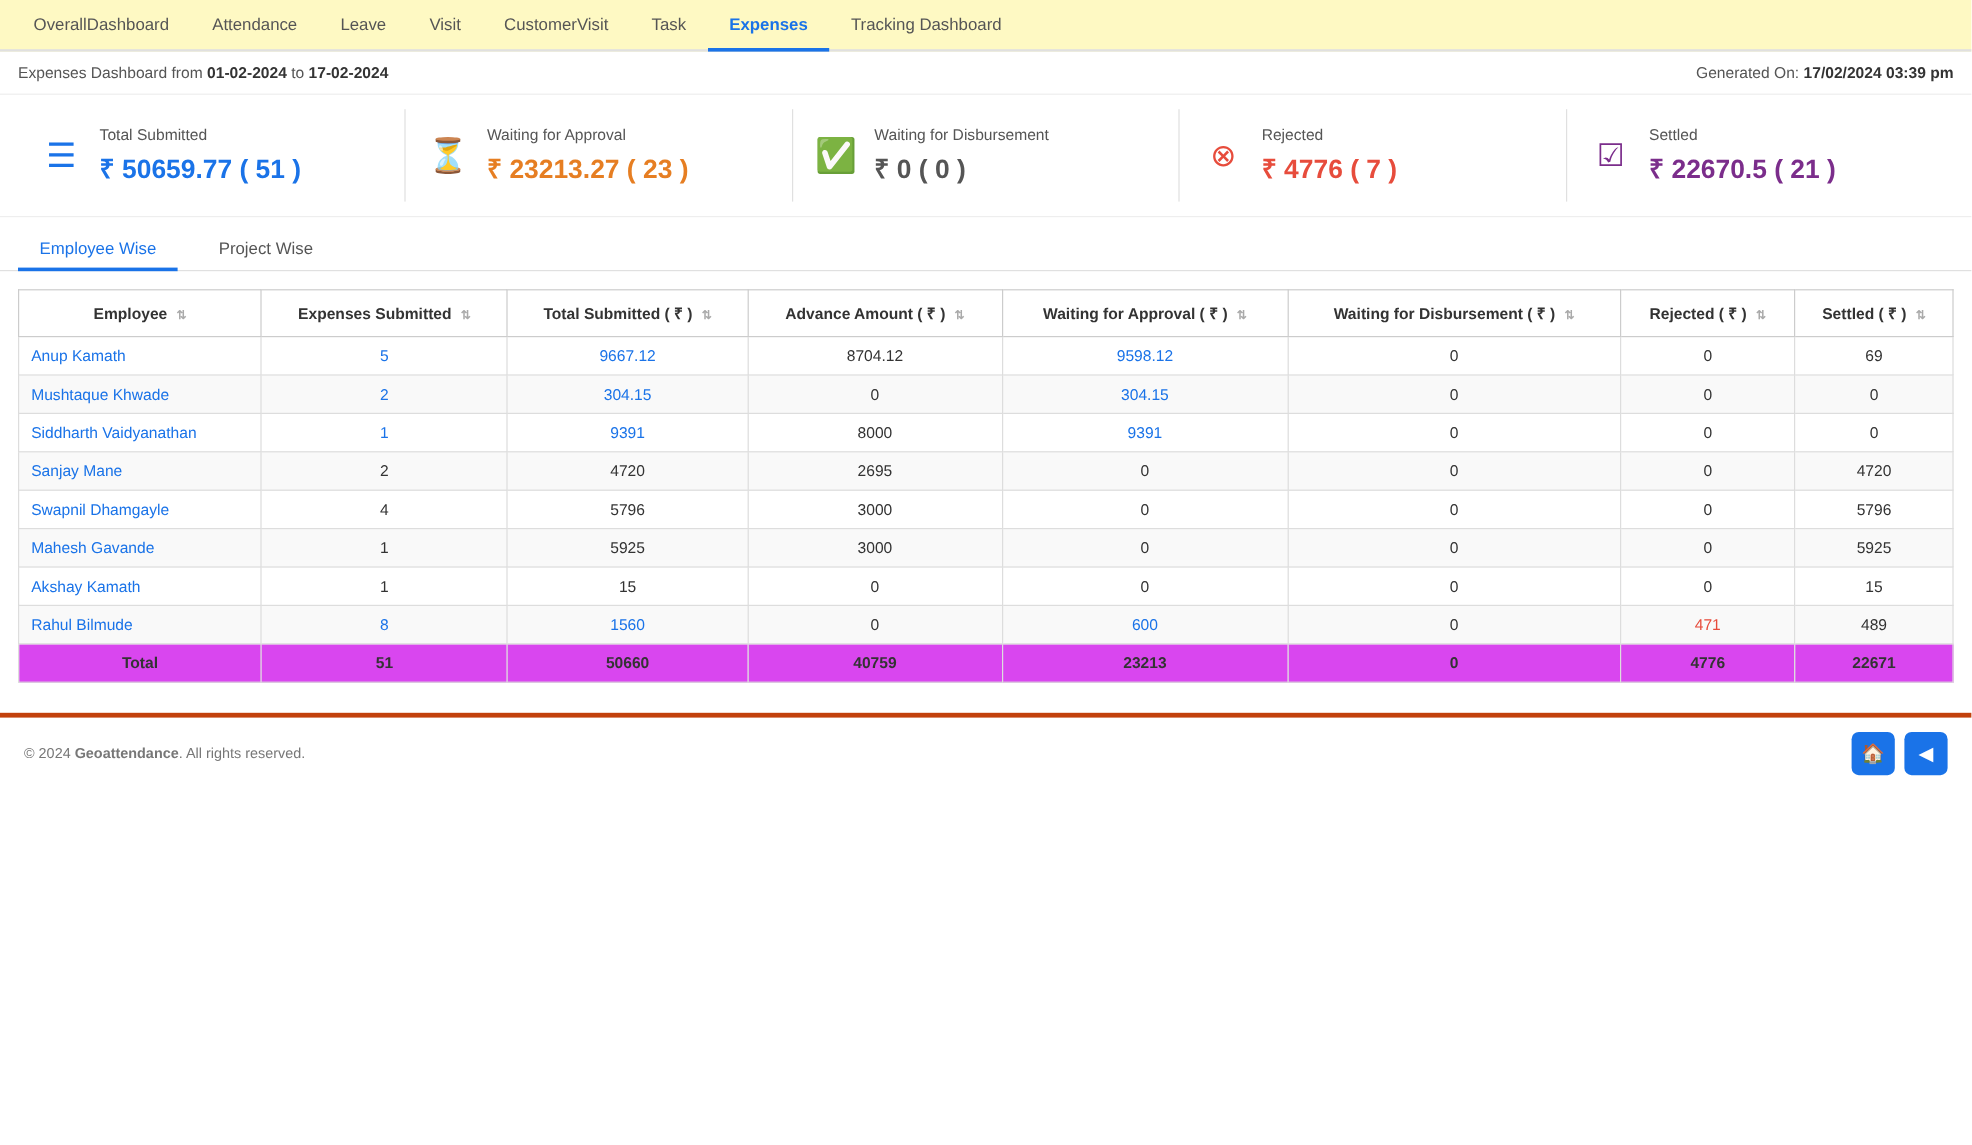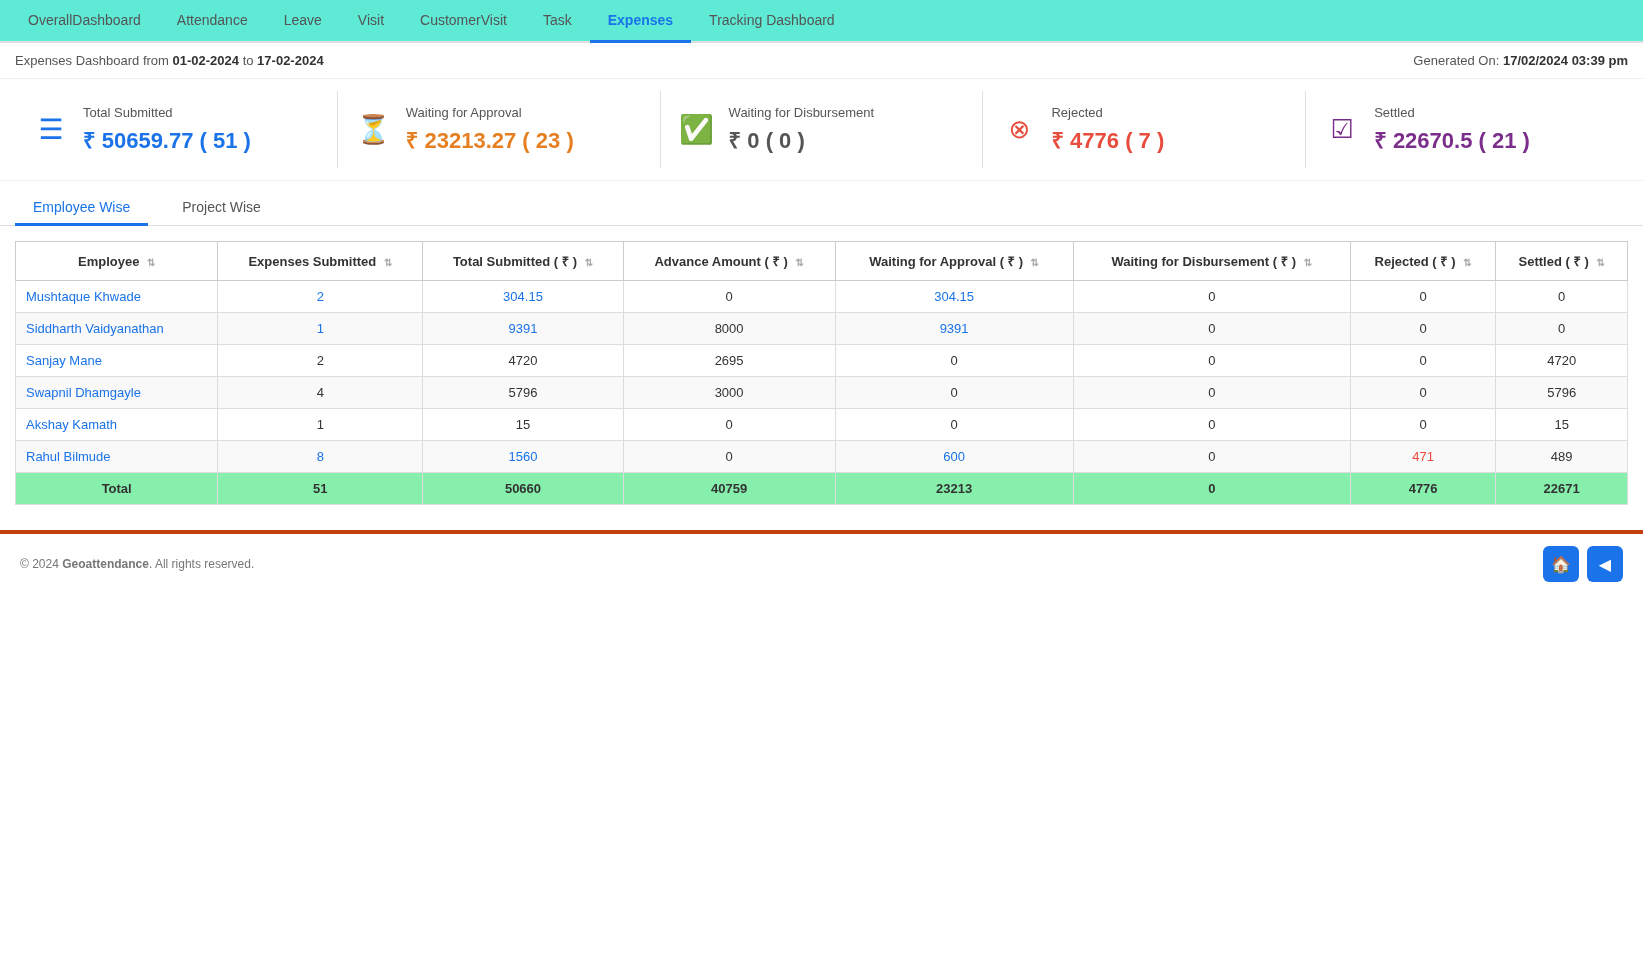--- a/index.html
+++ b/index.html
@@ -3,21 +3,21 @@
   <meta charset="utf-8">
   <style>
     * { box-sizing: border-box; margin: 0; padding: 0; }
     body { font-family: Arial, sans-serif; font-size: 13px; background: #fff; color: #333; }
 
     
     .top-nav {
       display: flex;
       border-bottom: 2px solid #e0e0e0;
       padding: 0 10px;
-      background: #5eead4;
+      background: #fef9c3;
     }
     .top-nav .nav-item {
       padding: 12px 18px;
       cursor: pointer;
       color: #1a73e8;
       font-size: 14px;
       border-bottom: 3px solid transparent;
       margin-bottom: -2px;
       white-space: nowrap;
     }
@@ -124,21 +124,21 @@
       border: 1px solid #ddd;
       padding: 8px 10px;
       text-align: center;
       color: #333;
     }
     table tbody tr:nth-child(even) { background: #f9f9f9; }
     .link-blue { color: #1a73e8; cursor: pointer; }
     .link-red { color: #e74c3c; cursor: pointer; }
     .td-name { text-align: left; color: #1a73e8; cursor: pointer; }
     .sort-icon { font-size: 10px; color: #aaa; margin-left: 4px; }
-    .total-row td { font-weight: bold; background: #86efac; }
+    .total-row td { font-weight: bold; background: #d946ef; }
 
     
     .footer {
       display: flex;
       justify-content: space-between;
       align-items: center;
       padding: 12px 20px;
       border-top: 4px solid #c2410c;
       font-size: 12px;
       color: #777;
@@ -242,20 +242,30 @@
         <th>Expenses Submitted <span class="sort-icon">⇅</span></th>
         <th>Total Submitted ( ₹ ) <span class="sort-icon">⇅</span></th>
         <th>Advance Amount ( ₹ ) <span class="sort-icon">⇅</span></th>
         <th>Waiting for Approval ( ₹ ) <span class="sort-icon">⇅</span></th>
         <th>Waiting for Disbursement ( ₹ ) <span class="sort-icon">⇅</span></th>
         <th>Rejected ( ₹ ) <span class="sort-icon">⇅</span></th>
         <th>Settled ( ₹ ) <span class="sort-icon">⇅</span></th>
       </tr>
     </thead>
     <tbody id="table-body">
+    <tr>
+      <td class="td-name">Anup Kamath</td>
+      <td class="link-blue">5</td>
+      <td class="link-blue">9667.12</td>
+      <td>8704.12</td>
+      <td class="link-blue">9598.12</td>
+      <td>0</td>
+      <td class="">0</td>
+      <td>69</td>
+    </tr>
         <tr>
       <td class="td-name">Mushtaque Khwade</td>
       <td class="link-blue">2</td>
       <td class="link-blue">304.15</td>
       <td>0</td>
       <td class="link-blue">304.15</td>
       <td>0</td>
       <td class="">0</td>
       <td>0</td>
     </tr>
@@ -281,20 +291,30 @@
     </tr>
         <tr>
       <td class="td-name">Swapnil Dhamgayle</td>
       <td class="">4</td>
       <td class="">5796</td>
       <td>3000</td>
       <td class="">0</td>
       <td>0</td>
       <td class="">0</td>
       <td>5796</td>
+    </tr>
+        <tr>
+      <td class="td-name">Mahesh Gavande</td>
+      <td class="">1</td>
+      <td class="">5925</td>
+      <td>3000</td>
+      <td class="">0</td>
+      <td>0</td>
+      <td class="">0</td>
+      <td>5925</td>
     </tr>
         <tr>
       <td class="td-name">Akshay Kamath</td>
       <td class="">1</td>
       <td class="">15</td>
       <td>0</td>
       <td class="">0</td>
       <td>0</td>
       <td class="">0</td>
       <td>15</td>

